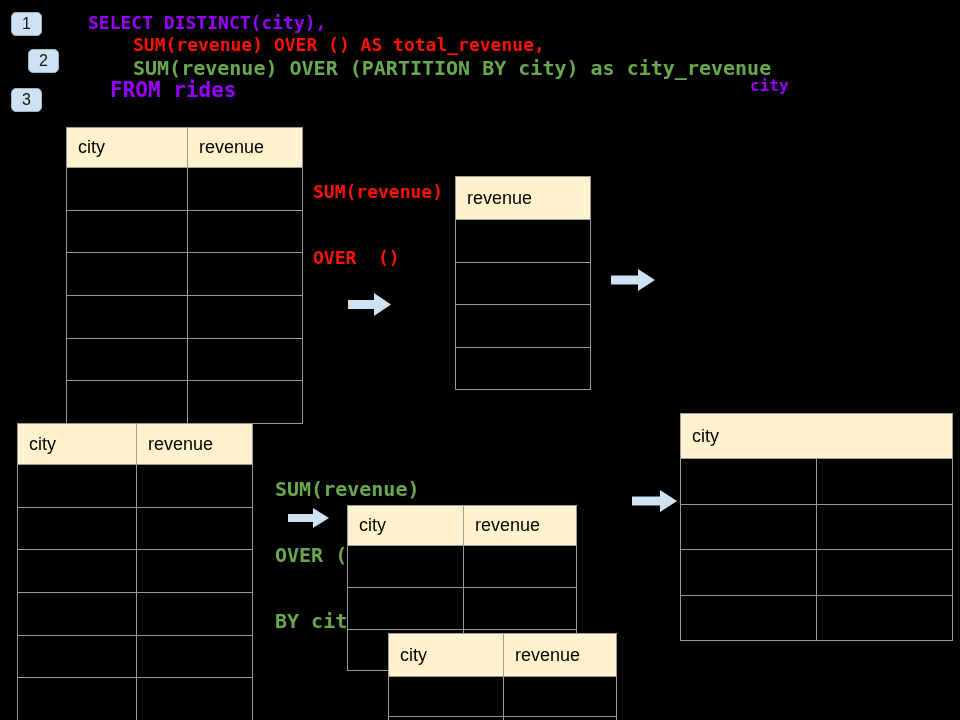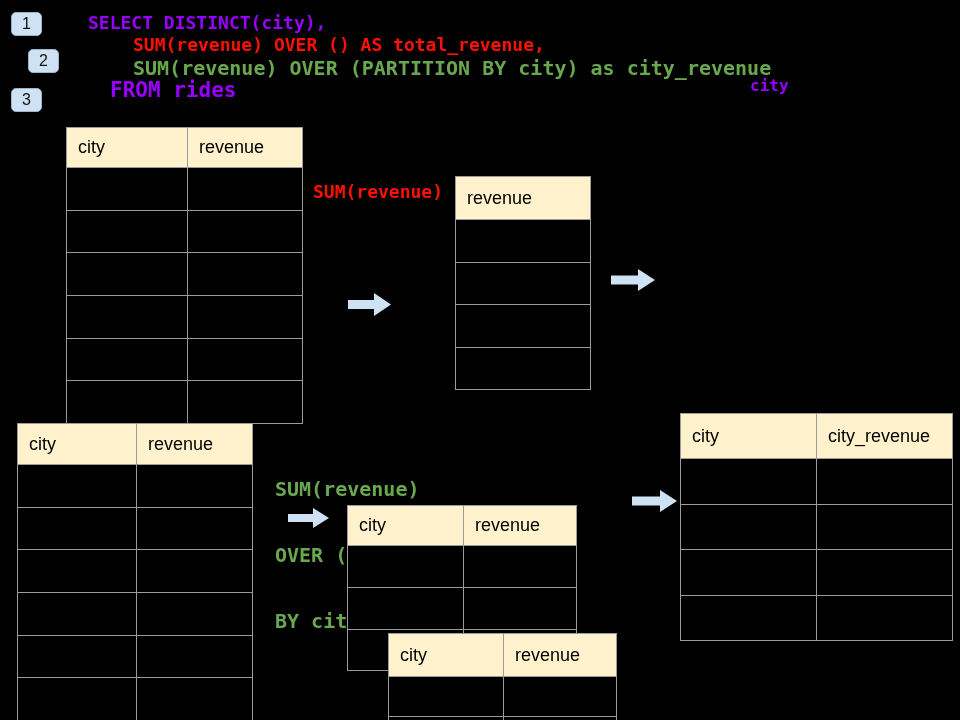--- a/index.html
+++ b/index.html
@@ -105,20 +105,21 @@
   <div class="code" id="sql-2">SUM(revenue) OVER () AS total_revenue,</div>
   <div class="code" id="sql-3">SUM(revenue) OVER (PARTITION BY city) as city_revenue</div>
   <div class="code" id="sql-4">FROM rides</div>
 
   <div class="code" id="from-note">
     <div>city</div>
   </div>
 
   <div class="code" id="total-label">
     <div>SUM(revenue)</div>
+    <div>OVER  ()</div>
   </div>
 
   <div class="code" id="partition-label">
     <div>SUM(revenue)</div>
     <div>OVER (PARTITION</div>
     <div>BY city)</div>
   </div>
 
   <div class="tbl" id="tbl-source-top">
     <div class="t-head">
@@ -240,21 +241,20 @@
         <div class="t-row">
           <div class="t-cell c0"></div>
           <div class="t-cell c1"></div>
         </div>
       </div>
   </div>
 
   <div class="tbl" id="tbl-result">
     <div class="t-head">
       <div class="t-cell c0">city</div>
-      <div class="t-cell c1">city_revenue</div>
     </div>
     <div class="t-body">
         <div class="t-row">
           <div class="t-cell c0"></div>
           <div class="t-cell c1"></div>
         </div>
         <div class="t-row">
           <div class="t-cell c0"></div>
           <div class="t-cell c1"></div>
         </div>

